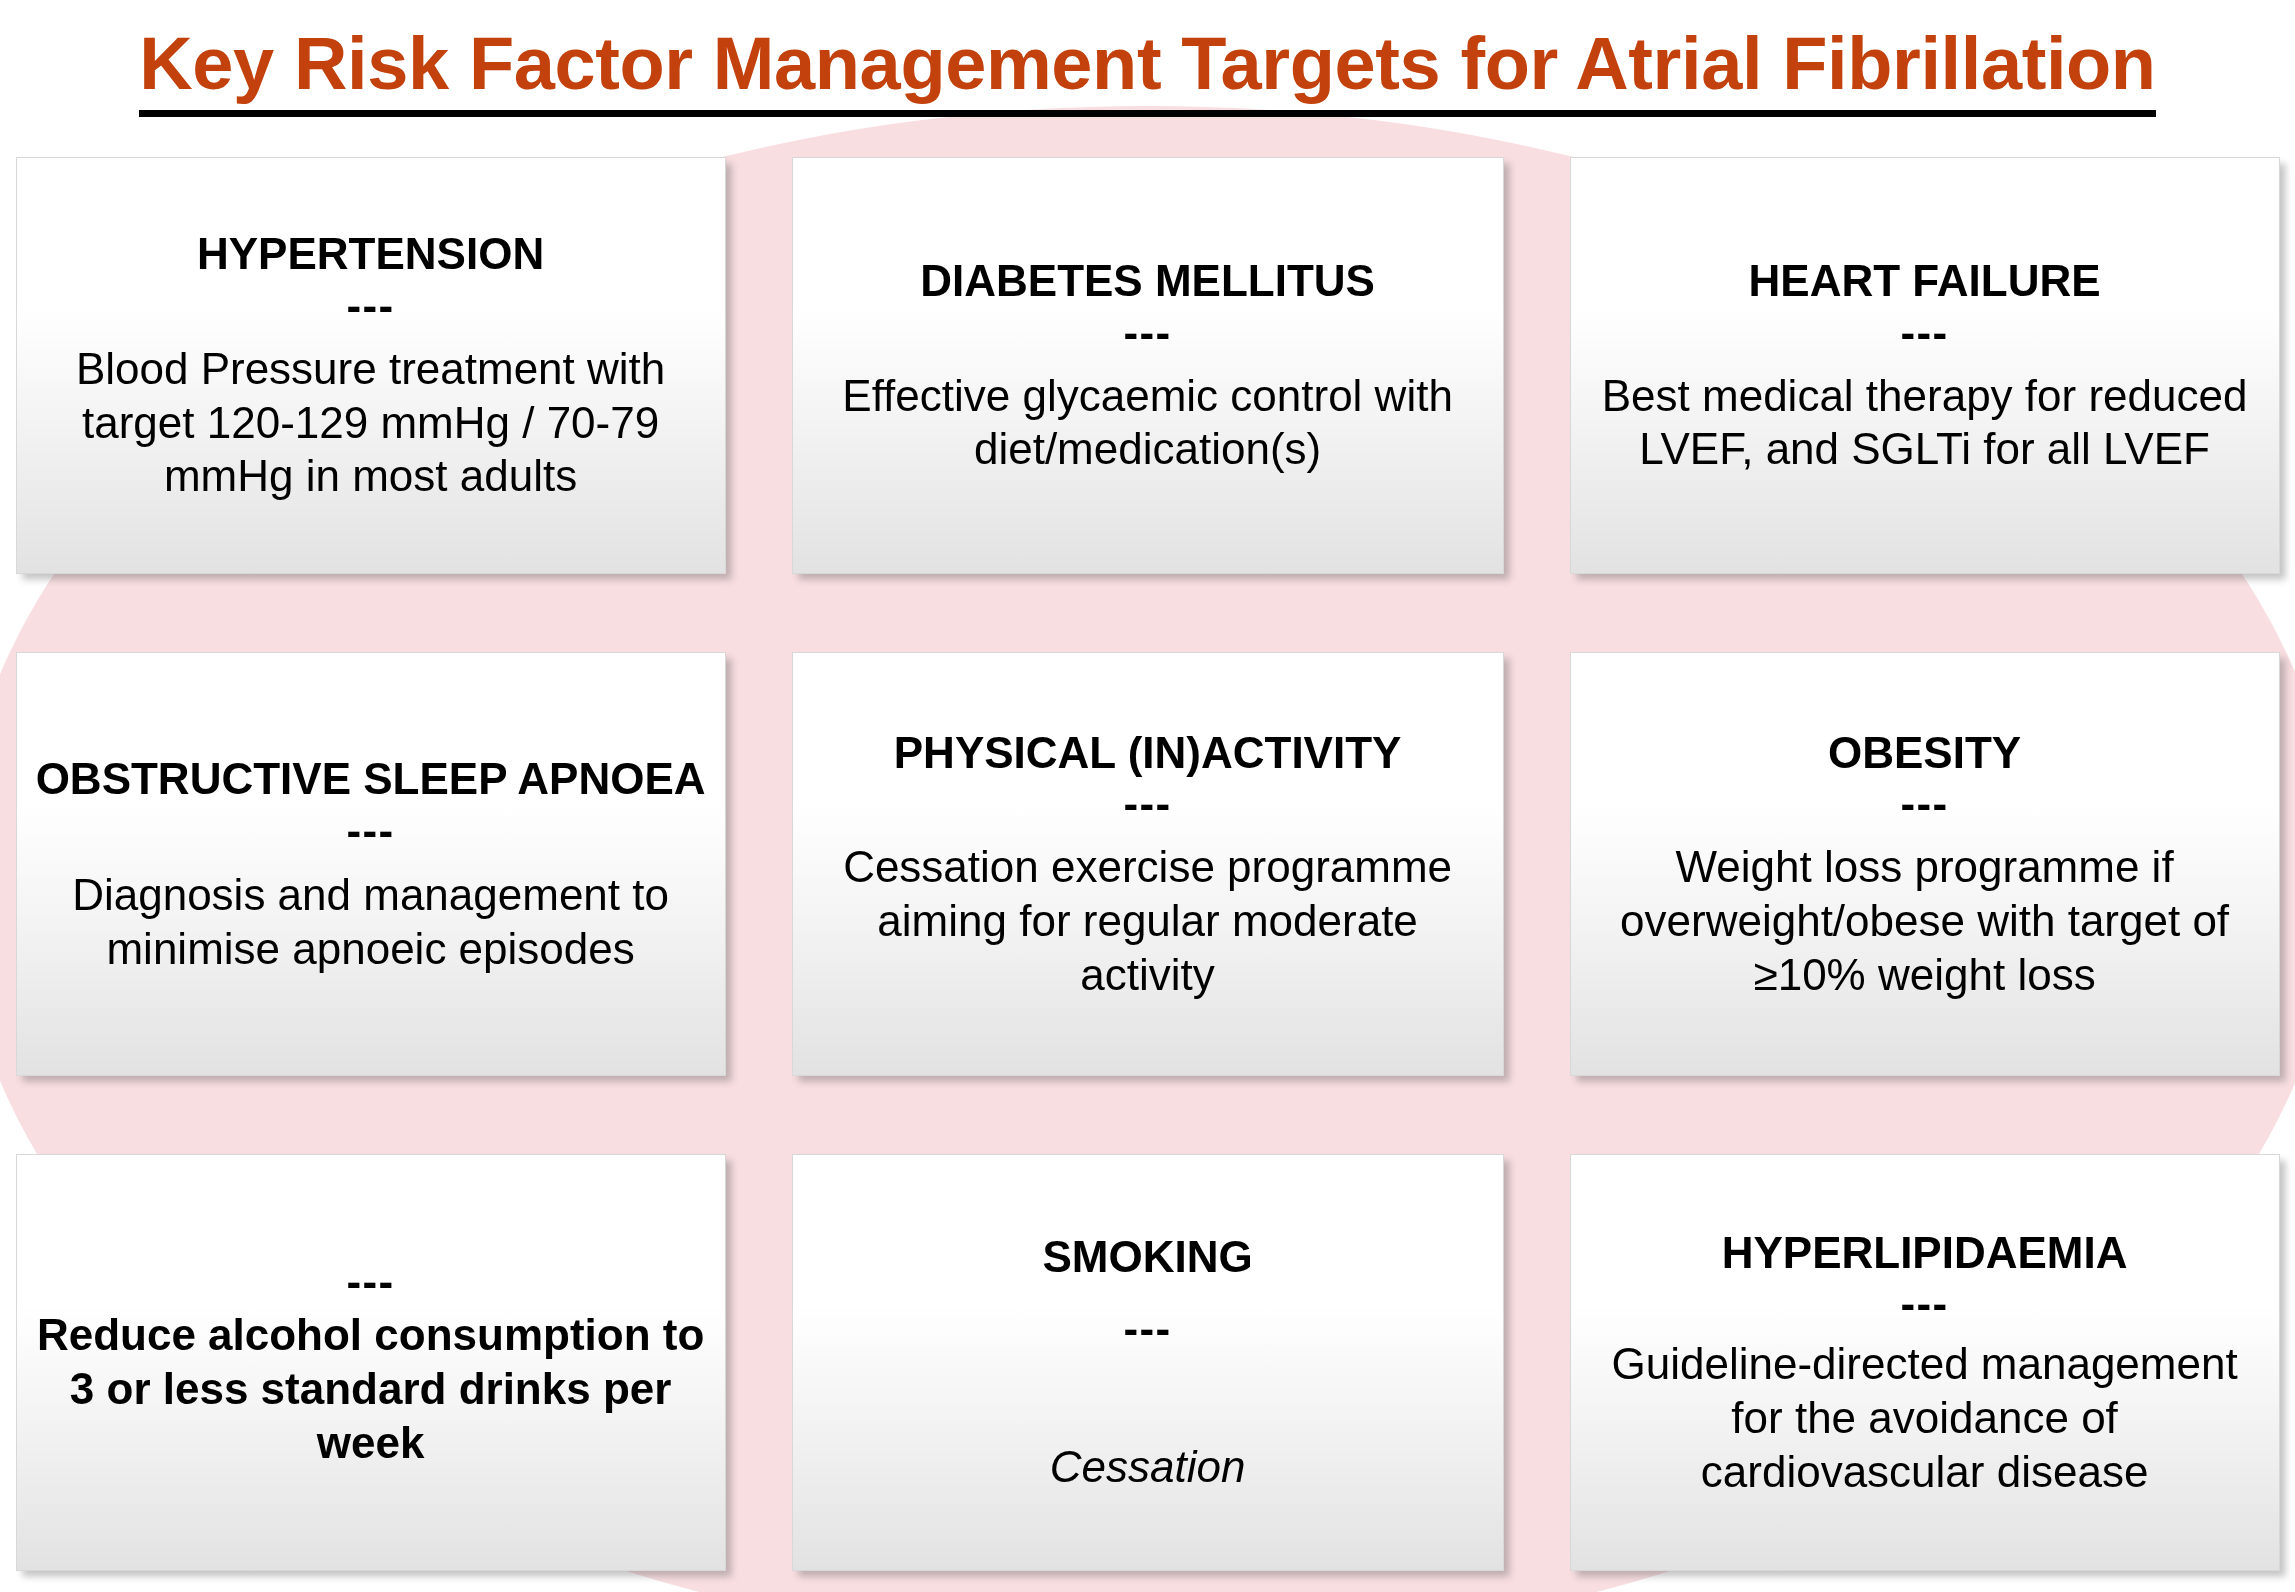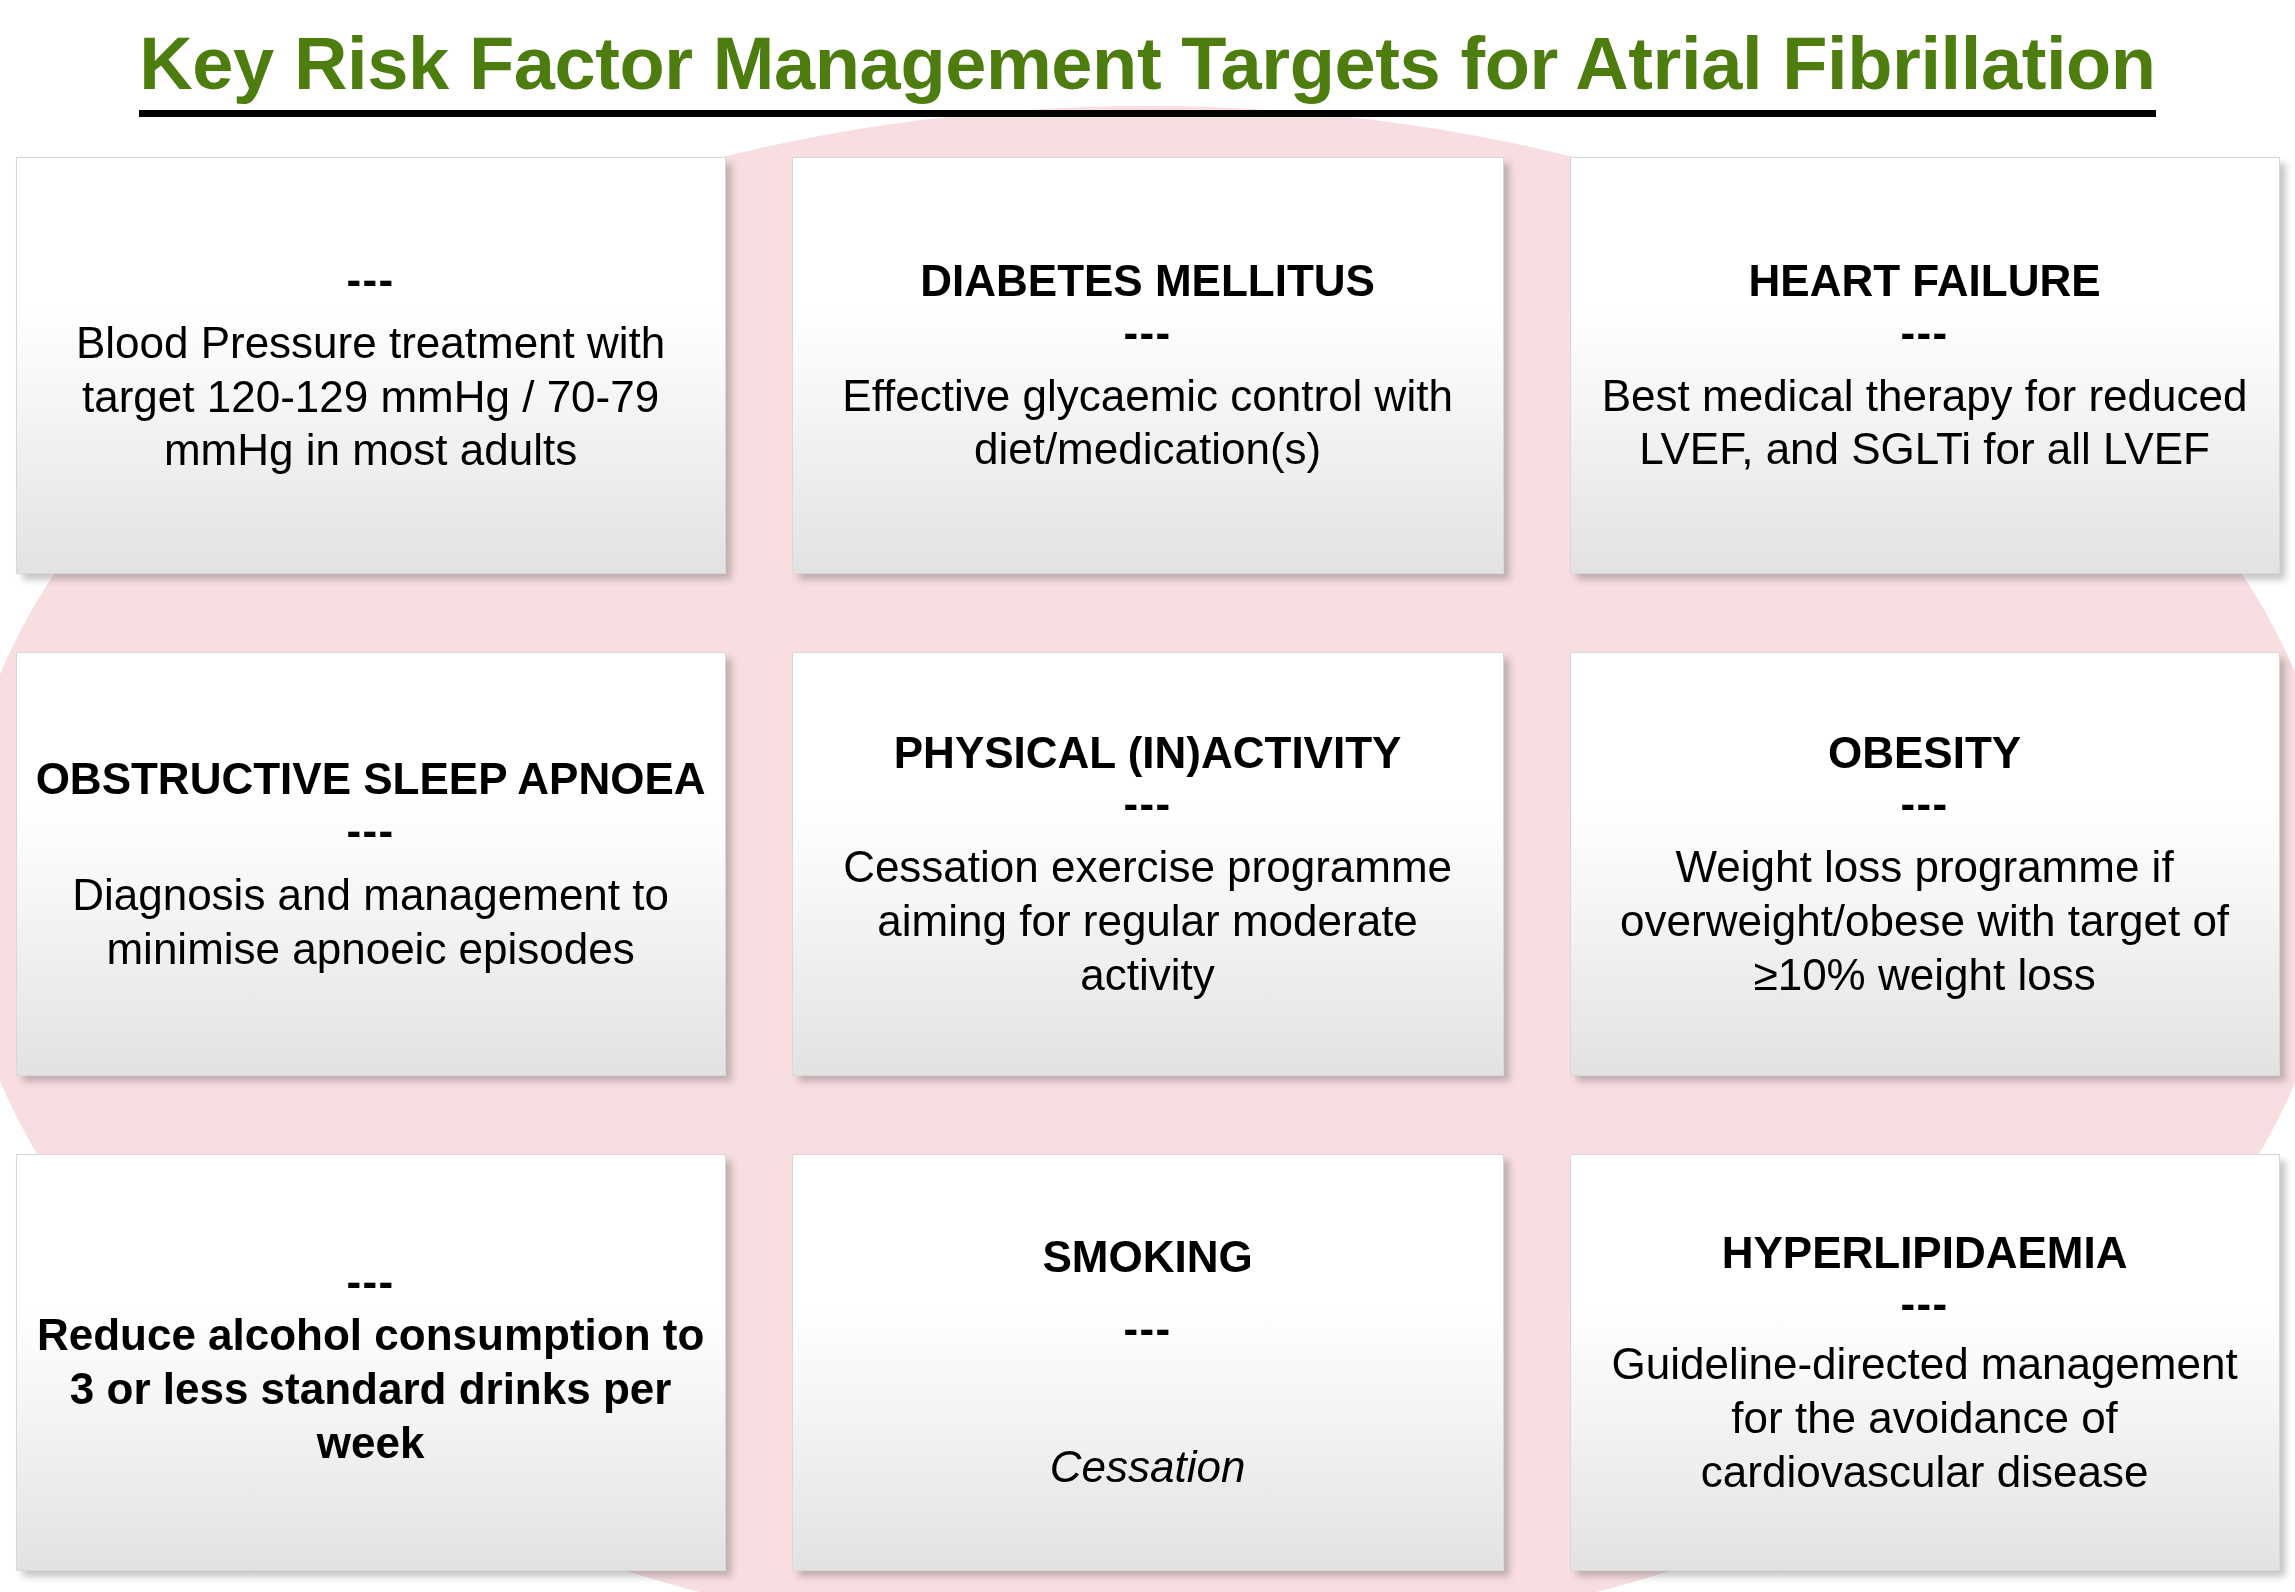--- a/index.html
+++ b/index.html
@@ -38,21 +38,21 @@
     width: 2295px;
     height: 142px;
     z-index: 3;
     display: flex;
     align-items: center;
     justify-content: center;
   }
   #title-text {
     font-size: 74px;
     font-weight: bold;
-    color: #4d7c0f;
+    color: #c2410c;
     letter-spacing: -0.4px;
     white-space: nowrap;
     border-bottom: 7.8px solid #000000;
     padding-bottom: 7px;
     line-height: 1.05;
   }
 
   
   #grid {
     position: absolute;
@@ -123,20 +123,21 @@
 
   <div id="pink-ellipse"></div>
 
   <div id="title-block">
     <div id="title-text">Key Risk Factor Management Targets for Atrial Fibrillation</div>
   </div>
 
   <div id="grid">
 
     <div class="card hypertension">
+      <div class="card-title">HYPERTENSION</div>
       <div class="card-sep">---</div>
       <div class="card-body">Blood Pressure treatment with target 120-129 mmHg / 70-79 mmHg in most adults</div>
     </div>
 
     <div class="card diabetes">
       <div class="card-title">DIABETES MELLITUS</div>
       <div class="card-sep">---</div>
       <div class="card-body">Effective glycaemic control with diet/medication(s)</div>
     </div>
 

